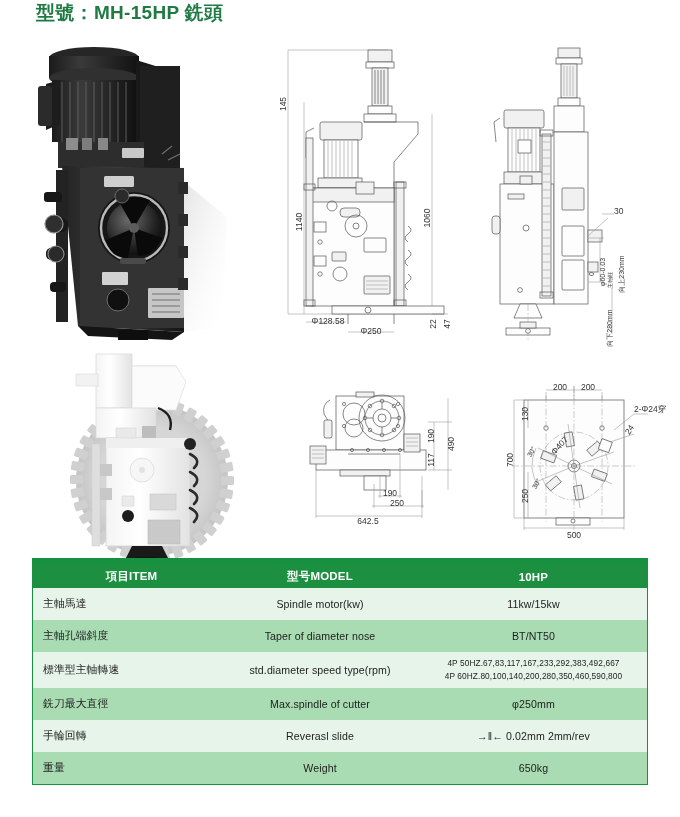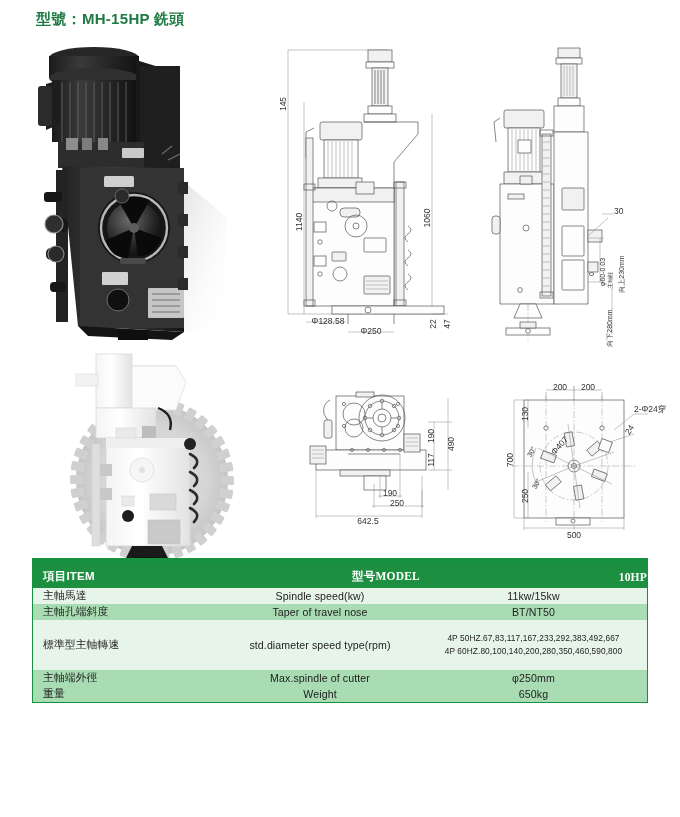--- a/index.html
+++ b/index.html
@@ -6,22 +6,22 @@
   html, body { margin:0; padding:0; }
   body {
     width:680px; height:817px;
     background:#ffffff;
     font-family:"Liberation Sans","DejaVu Sans",sans-serif;
     position:relative;
     overflow:hidden;
   }
   
   #page-title {
-    position:absolute; left:36px; top:10px;
-    font-size:15px; font-weight:bold; color:#1f7a43;
+    position:absolute; left:36px; top:0;
+    font-size:19px; font-weight:bold; color:#1f7a43;
     letter-spacing:0.3px; white-space:nowrap;
   }
 
   
   .draw-svg { position:absolute; }
   .dimtxt { font-family:"Liberation Sans","DejaVu Sans",sans-serif; font-size:8.5px; fill:#333; }
   .dimtxt.sm { font-size:7px; }
   .dimtxt.xs { font-size:5.6px; }
   svg text { dominant-baseline:middle; }
   .ln  { stroke:#555; stroke-width:.7; fill:none; }
@@ -41,38 +41,38 @@
   table#spec-table {
     width:100%; border-collapse:collapse; table-layout:fixed;
     border-left:1.5px solid #17913f; border-right:1.5px solid #17913f;
     border-bottom:1.5px solid #17913f;
   }
   table#spec-table col.c1 { width:30.5%; }
   table#spec-table col.c2 { width:32.5%; }
   table#spec-table col.c3 { width:37%; }
   #spec-table thead th {
     background:#1c8f41; color:#ffffff; font-size:11.5px; font-weight:bold;
-    height:23px; padding:0 0 0 10px; text-align:left; letter-spacing:.2px;
+    height:23px; padding:0 0 0 10px; text-align:center; letter-spacing:.2px;
   }
-  #spec-table thead th.ctr-h { text-align:right; padding-left:0;font-family:Liberation Serif, serif; }
+  #spec-table thead th.ctr-h { text-align:center; padding-left:0; }
   #spec-table tbody td {
-    font-size:10.6px; color:#1d1d1d; height:16px; padding:0;
+    font-size:10.6px; color:#1d1d1d; height:32px; padding:0;
     text-align:center; vertical-align:middle; letter-spacing:.1px;
   }
   #spec-table tbody td.item {
     text-align:left; padding-left:10px; font-size:10.8px;
   }
   #spec-table tbody tr.odd  td { background:#e7f4e9; }
   #spec-table tbody tr.even td { background:#a9dcb2;margin-left:8px; }
   #spec-table tbody td.speed-cell {
     line-height:1.05;
   }
   .speed-line { font-size:8.3px; display:block; padding:2px 0; white-space:nowrap; }
   .speed-line.b { }
-  #spec-table tbody tr.tall td { height:50px; }
+  #spec-table tbody tr.tall td { height:36px; }
   .nowrap { white-space:nowrap; }
 </style>
 </head>
 <body>
 
 <div id="page-title">型號：MH-15HP 銑頭</div>
 
 <svg class="photo" style="left:22px; top:42px;" width="230" height="300" viewBox="0 0 230 300">
   <defs>
     <linearGradient id="mg" x1="0" y1="0" x2="1" y2="0">
@@ -698,40 +698,45 @@
     <thead>
       <tr>
         <th>項目ITEM</th>
         <th class="ctr-h">型号MODEL</th>
         <th class="ctr-h">10HP</th>
       </tr>
     </thead>
     <tbody>
       <tr class="odd">
         <td class="item">主軸馬達</td>
-        <td>Spindle speed(kw)</td>
+        <td>Spindle motor(kw)</td>
         <td>11kw/15kw</td>
       </tr>
       <tr class="even">
         <td class="item">主軸孔端斜度</td>
-        <td>Taper of travel nose</td>
+        <td>Taper of diameter nose</td>
         <td>BT/NT50</td>
       </tr>
       <tr class="odd tall">
         <td class="item">標準型主軸轉速</td>
         <td>std.diameter speed type(rpm)</td>
         <td class="speed-cell">
           <span class="speed-line">4P 50HZ.67,83,117,167,233,292,383,492,667</span>
           <span class="speed-line b">4P 60HZ.80,100,140,200,280,350,460,590,800</span>
         </td>
       </tr>
       <tr class="even">
-        <td class="item">主軸端外徑</td>
+        <td class="item">銑刀最大直徑</td>
         <td>Max.spindle of cutter</td>
         <td>φ250mm</td>
+      </tr>
+      <tr class="odd">
+        <td class="item">手輪回轉</td>
+        <td>Reverasl slide</td>
+        <td class="nowrap">→‖← 0.02mm  2mm/rev</td>
       </tr>
       <tr class="even">
         <td class="item">重量</td>
         <td>Weight</td>
         <td>650kg</td>
       </tr>
     </tbody>
   </table>
 </div>
 

